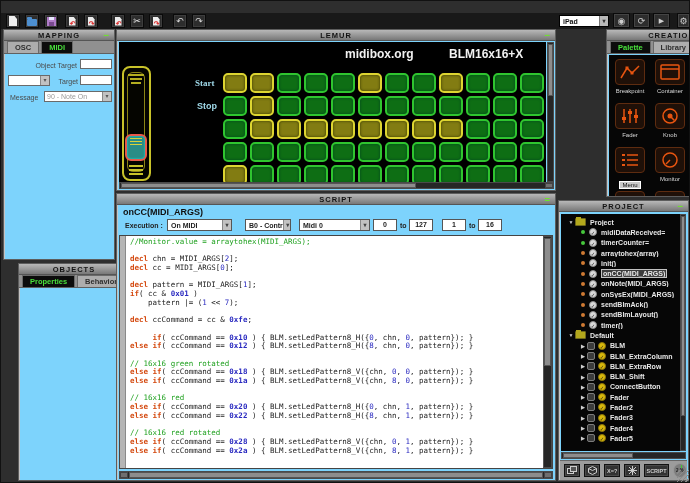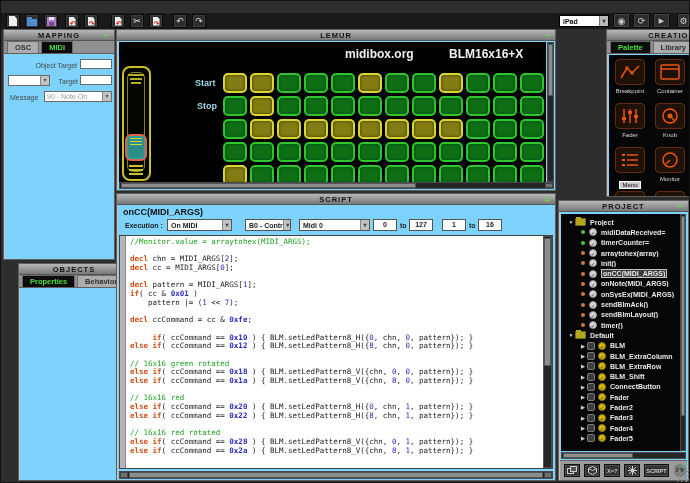--- a/index.html
+++ b/index.html
@@ -200,21 +200,21 @@
   </div>
 
   <div class="panel" style="left:115px;top:28px;width:440px;height:162px;">
     <div class="phead">
       <span>LEMUR</span>
       <span class="pmin">−</span>
     </div>
     <div class="canvas" style="left:2px;top:12px;width:427px;height:140px;">
       <div class="blmtitle" style="left:226px;top:5px;">midibox.org</div>
       <div class="blmtitle" style="left:298px;top:5px;margin-left:32px;">BLM16x16+X</div>
-      <div class="rowlabel" style="left:76px;top:36px;">Start</div>
+      <div class="rowlabel" style="left:76px;top:36px;font-family:Liberation Serif, serif;">Start</div>
       <div class="rowlabel" style="left:78px;top:59px;">Stop</div>
 
       <div class="fader">
         <div class="innerrect"></div>
         <div class="trap" style="top:6px;left:4px;width:16px;"></div>
         <div class="trap" style="top:10px;left:6px;width:12px;"></div>
         <div class="trap" style="top:14px;left:7px;width:10px;"></div>
         <div class="selbtn">
             <i></i>
             <i></i>

